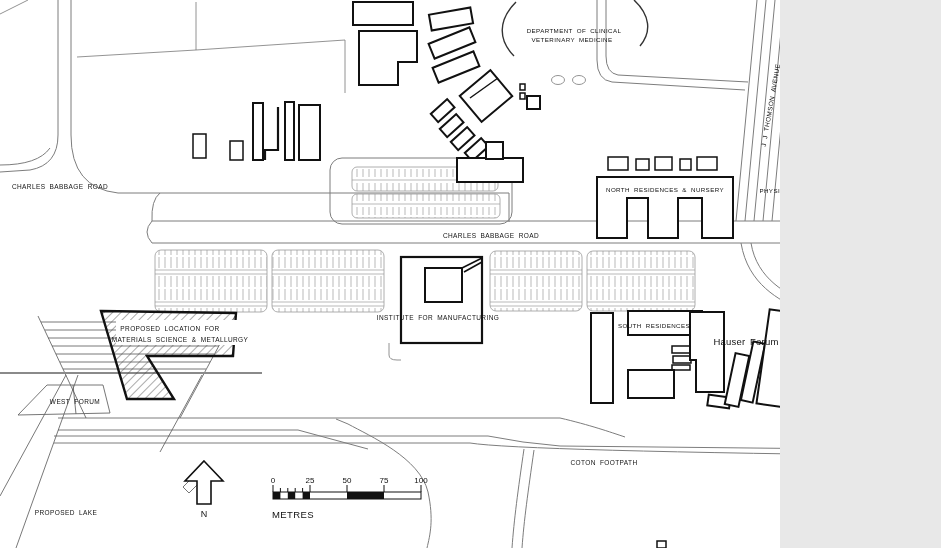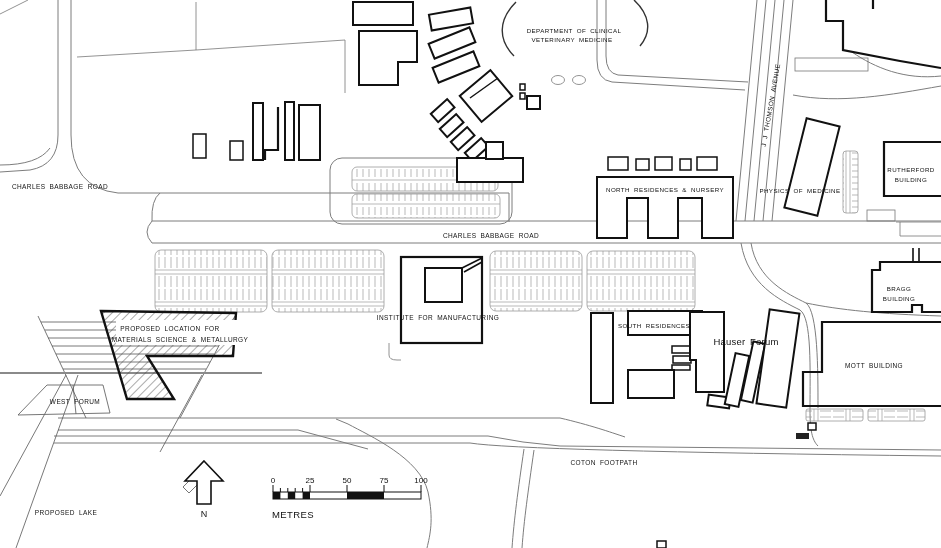--- a/index.html
+++ b/index.html
@@ -1,16 +1,16 @@
 <!DOCTYPE html>
 <html><head>
 <meta charset="utf-8">
 <style>
   html,body{margin:0;padding:0;background:#e8e8e8;}
-  .page{width:941px;height:548px;background:#ffffff;position:relative;overflow:hidden;
+  .page{width:780px;height:548px;background:#ffffff;position:relative;overflow:hidden;
         font-family:"Liberation Sans", sans-serif;}
   svg{display:block}
   text{fill:#111;font-family:"Liberation Sans", sans-serif;letter-spacing:.4px;word-spacing:2px;}
   .lbl{font-size:6.5px;}
   .lbl-sm{font-size:6.2px;}
   .lbl-lg{font-size:9.5px;letter-spacing:.2px;}
   .num{font-size:8px;letter-spacing:0;}
   .metres{font-size:9.5px;}
   .road{stroke:#7d7d7d;stroke-width:1;fill:none;}
   .road2{stroke:#8a8a8a;stroke-width:2.2;fill:none;}

